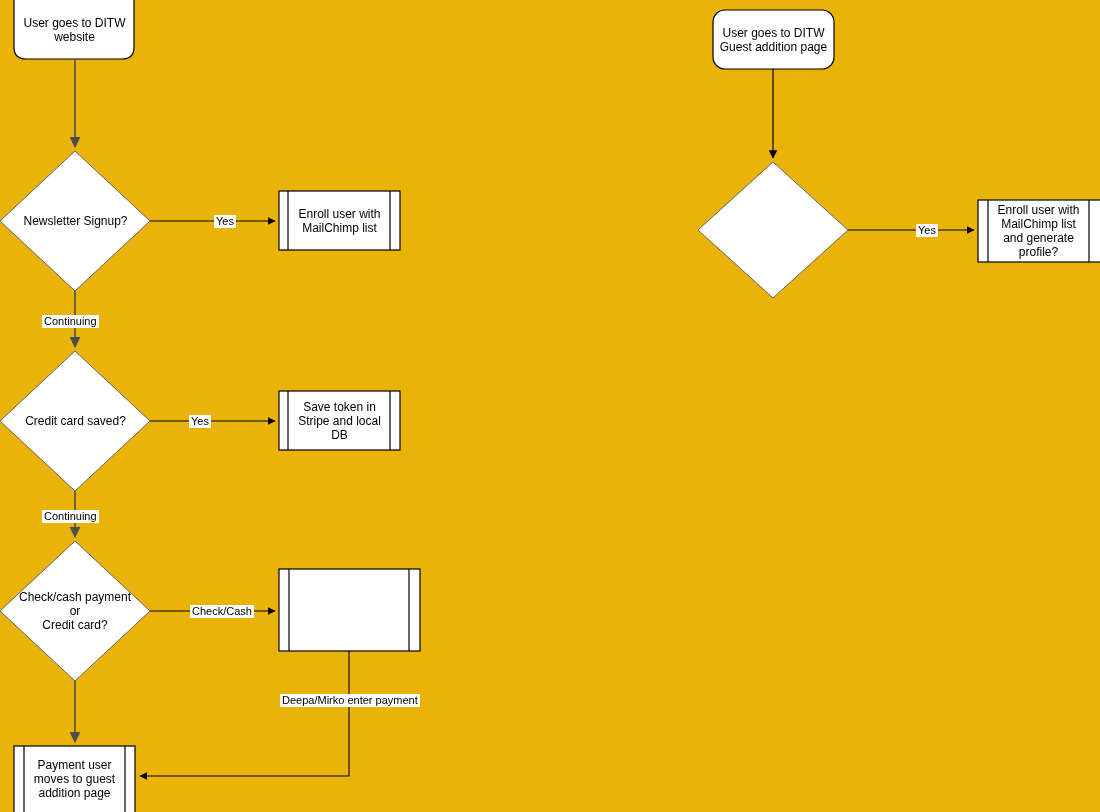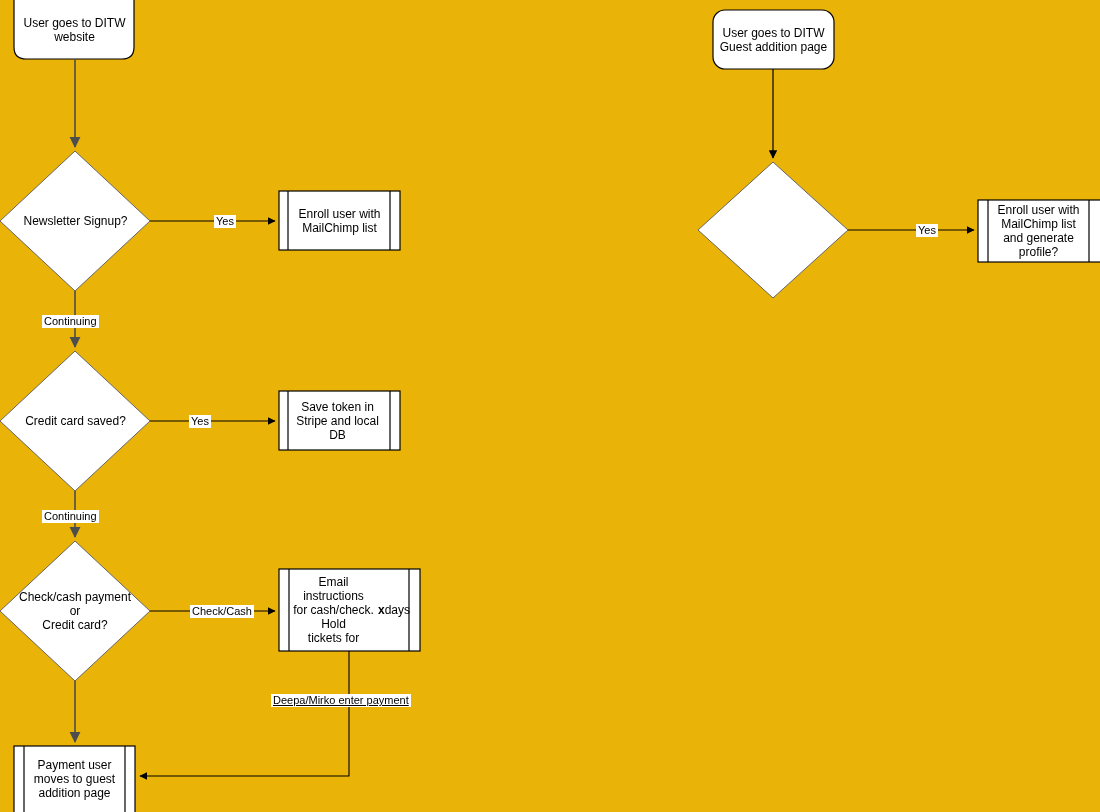--- a/index.html
+++ b/index.html
@@ -133,31 +133,28 @@
   <div class="node-label" style="left:14px; top:0px; width:121px; height:59px;">User goes to DITW
 website</div>
 
   <div class="node-label" style="left:-5px; top:207px; width:161px; height:28px;">Newsletter Signup?</div>
 
   <div class="node-label" style="left:289px; top:191px; width:101px; height:59px;">Enroll user with
 MailChimp list</div>
 
   <div class="node-label" style="left:-5px; top:407px; width:161px; height:28px;">Credit card saved?</div>
 
-  <div class="node-label" style="left:274px; top:391px; width:101px; height:59px;padding-left:13px;">Save token in
+  <div class="node-label" style="left:289px; top:391px; width:101px; height:59px;">Save token in
 Stripe and local
 DB</div>
 
   <div class="node-label" style="left:-8px; top:588px; width:166px; height:46px;">Check/cash payment
 or
 Credit card?</div>
 
-  <div class="node-label" style="left:289px; top:569px; width:121px; height:82px;"><span>Email instructions
-for cash/check. Hold
-tickets for </span><span class="bold-x">x</span><span> days</span></div>
 
   <div class="node-label" style="left:24px; top:746px; width:101px; height:66px;border-radius:20px;">Payment user
 moves to guest
 addition page</div>
 
   <div class="node-label" style="left:713px; top:10px; width:121px; height:59px;">User goes to DITW
 Guest addition page</div>
 
 
   <div class="node-label" style="left:988px; top:200px; width:101px; height:62px;">Enroll user with
@@ -168,17 +165,17 @@
   <div class="edge-label" style="left:214px; top:215px;">Yes</div>
 
   <div class="edge-label" style="left:42px; top:315px;">Continuing</div>
 
   <div class="edge-label" style="left:189px; top:415px;">Yes</div>
 
   <div class="edge-label" style="left:42px; top:510px;">Continuing</div>
 
   <div class="edge-label" style="left:178px; top:605px;margin-left:12px;">Check/Cash</div>
 
-  <div class="edge-label" style="left:271px; top:694px;text-decoration:underline;">Deepa/Mirko enter payment</div>
+  <div class="edge-label" style="left:280px; top:694px;">Deepa/Mirko enter payment</div>
 
   <div class="edge-label" style="left:916px; top:224px;">Yes</div>
 
 </div>
 
 </body></html>

